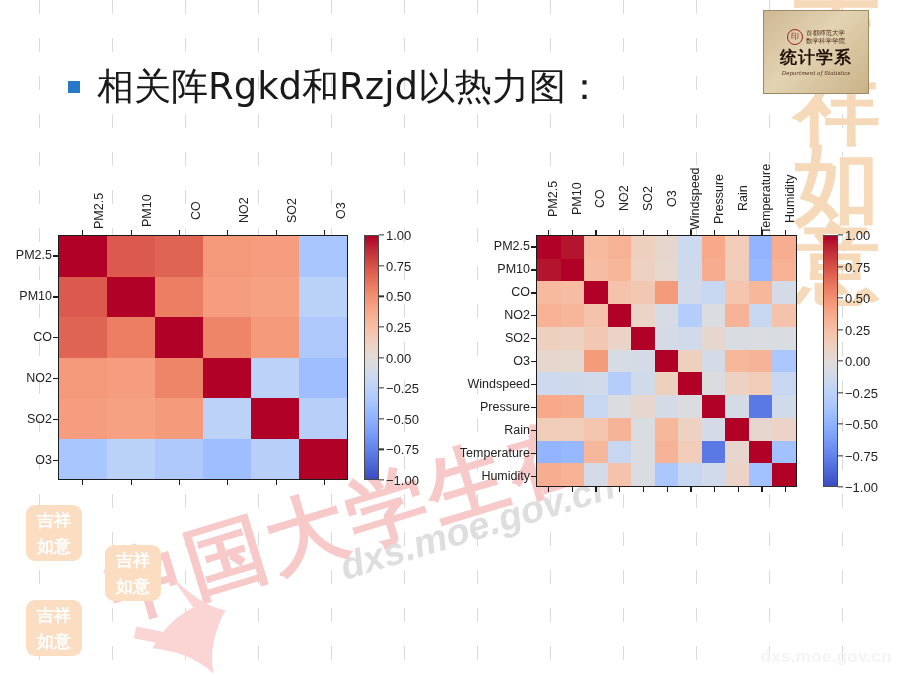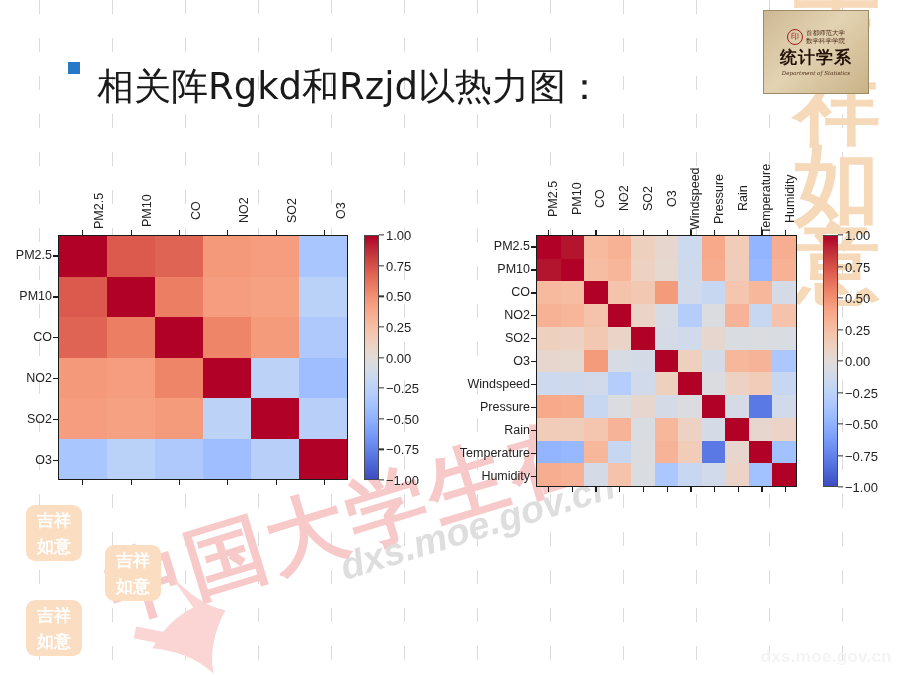--- a/index.html
+++ b/index.html
@@ -63,21 +63,21 @@
     text-align:center; padding-top:2px;
     pointer-events:none; user-select:none; overflow:hidden;
   }
   #seal-1 { left:26px; top:505px; }
   #seal-2 { left:105px; top:545px; }
   #seal-3 { left:26px; top:600px; }
 
   
   #title-row {
     position:absolute; left:68px; top:62px; z-index:3;
-    display:flex; gap:17px;
+    display:flex; align-items:center; gap:17px;
   }
   #title-bullet { width:12px; height:12px; background:#2878c8; flex:0 0 auto; }
   #title-text {
     font-size:37px; color:#1a1a1a; white-space:nowrap;
     font-family:"DejaVu Sans","Liberation Sans", sans-serif;
   }
 
   
   #logo {
     position:absolute; right:31px; top:10px; z-index:4;

